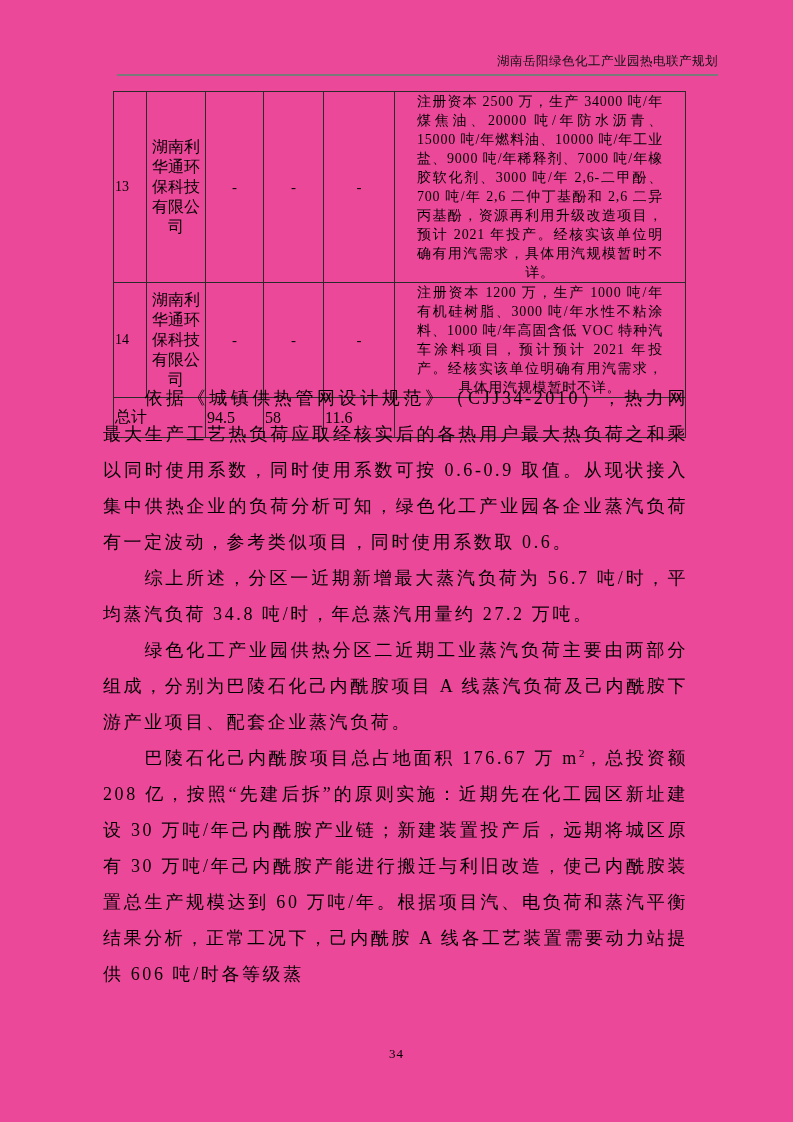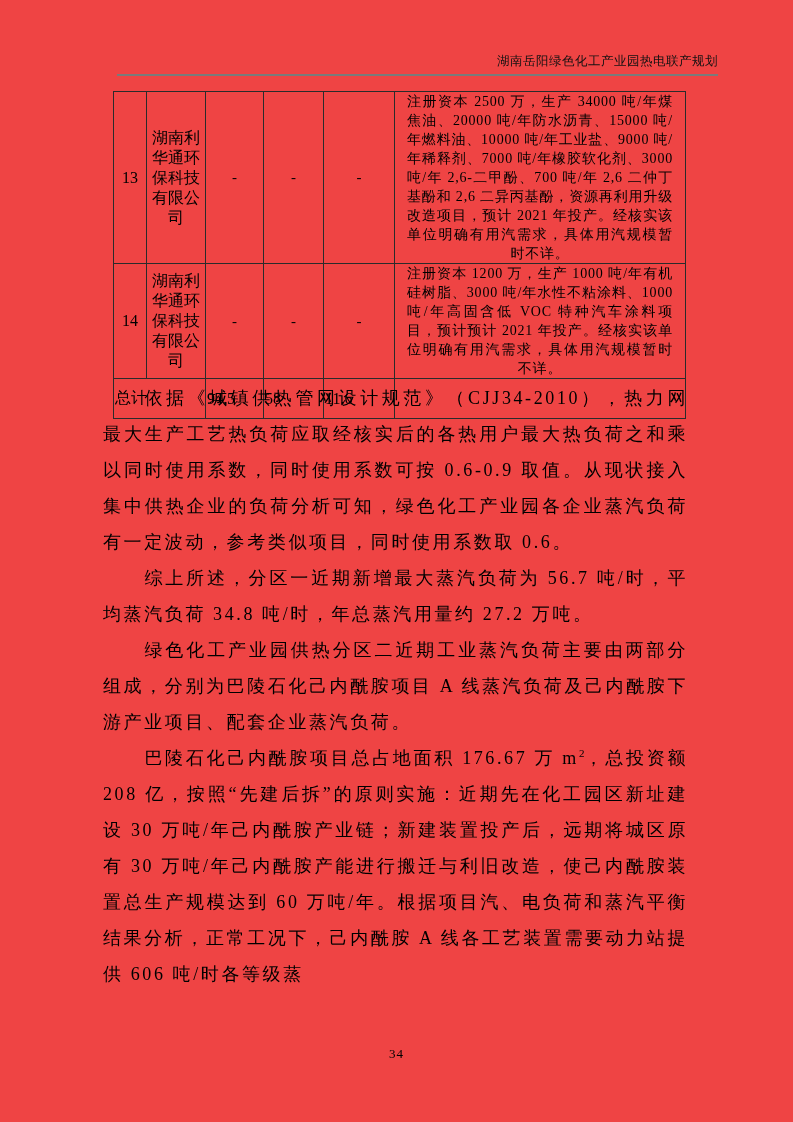--- a/index.html
+++ b/index.html
@@ -1,43 +1,43 @@
 <!DOCTYPE html>
 <html><head>
 <meta charset="utf-8">
 <style>
   html,body { margin:0; padding:0; background:#ffffff; }
   .page {
-    position:relative; width:793px; height:1122px; background:#ef4444;
+    position:relative; width:793px; height:1122px; background:#ec4899;
     font-family:"Liberation Serif","DejaVu Serif",serif; color:#000;
     overflow:hidden;
   }
   
   .hdr {
     position:absolute; left:117px; top:53px; width:601px;
     text-align:right; font-size:12.5px; line-height:17px; letter-spacing:0.5px;
     padding-bottom:4px; border-bottom:2px solid #7a7a7a; color:#111;
   }
   
   table.cont {
     position:absolute; left:113px; top:91px; width:572px;
     border-collapse:collapse; table-layout:fixed;
   }
   table.cont td {
     border:1px solid #2b2b2b; vertical-align:middle;
     font-family:"Liberation Serif","DejaVu Serif",serif; color:#000;
     overflow:hidden;
   }
-  td.c-no   { text-align:center; font-size:16px; }
+  td.c-no   { font-size:14px; }
   td.c-name { text-align:center; font-size:16px; line-height:20px; padding:0 4px; }
   td.c-dash { text-align:center; font-size:15px; }
   td.c-desc {
     font-size:14px; line-height:19px; letter-spacing:0.8px;
     text-align:justify; text-align-last:center; text-justify:inter-character;
-    padding:0 12px;
+    padding:0 22px;
   }
   td.c-total { text-align:left; font-size:16px; }
   tr.r13 { height:152px; }
   tr.r14 { height:95px; }
   tr.rtot { height:40px; }
   
   .body-text {
     position:absolute; left:103px; top:380px; width:585px;
     font-size:18px; line-height:36px; letter-spacing:2.6px;
     text-align:justify; text-justify:inter-character; color:#000;

